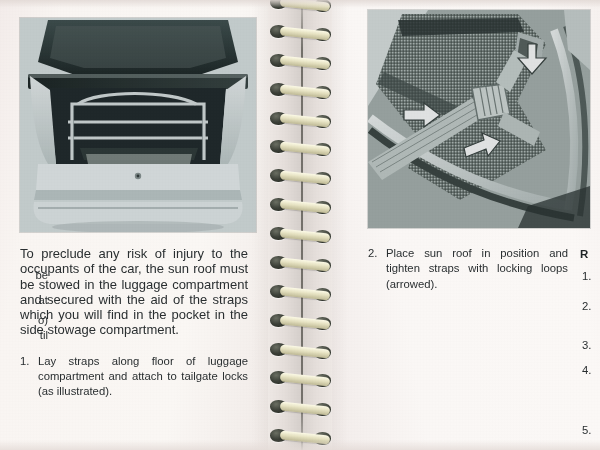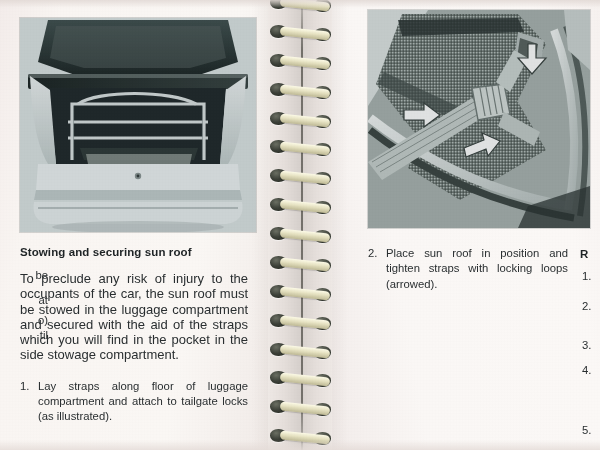--- a/index.html
+++ b/index.html
@@ -274,21 +274,20 @@
         <div class="hole l" style="top:406.25px"></div>
         <div class="hole r" style="top:409.25px"></div>
         <div class="wire" style="top:410.25px;transform:rotate(6deg)"></div>
         <div class="hole l" style="top:435.125px"></div>
         <div class="hole r" style="top:438.125px"></div>
         <div class="wire" style="top:439.125px;transform:rotate(6deg)"></div>
       </div>
   </div>
 
   <div class="col-left">
-    <h2 class="heading">Stowing and securing sun roof</h2>
     <p class="body">To preclude any risk of injury to the occupants of the car, the sun roof must be stowed in the luggage compartment and secured with the aid of the straps which you will find in the pocket in the side stowage compartment.</p>
     <ol class="steps">
       <li>
         <span class="num">1.</span>
         <span>Lay straps along floor of luggage compartment and attach to tailgate locks (as illustrated).</span>
       </li>
     </ol>
   </div>
 
   <div class="col-right">

